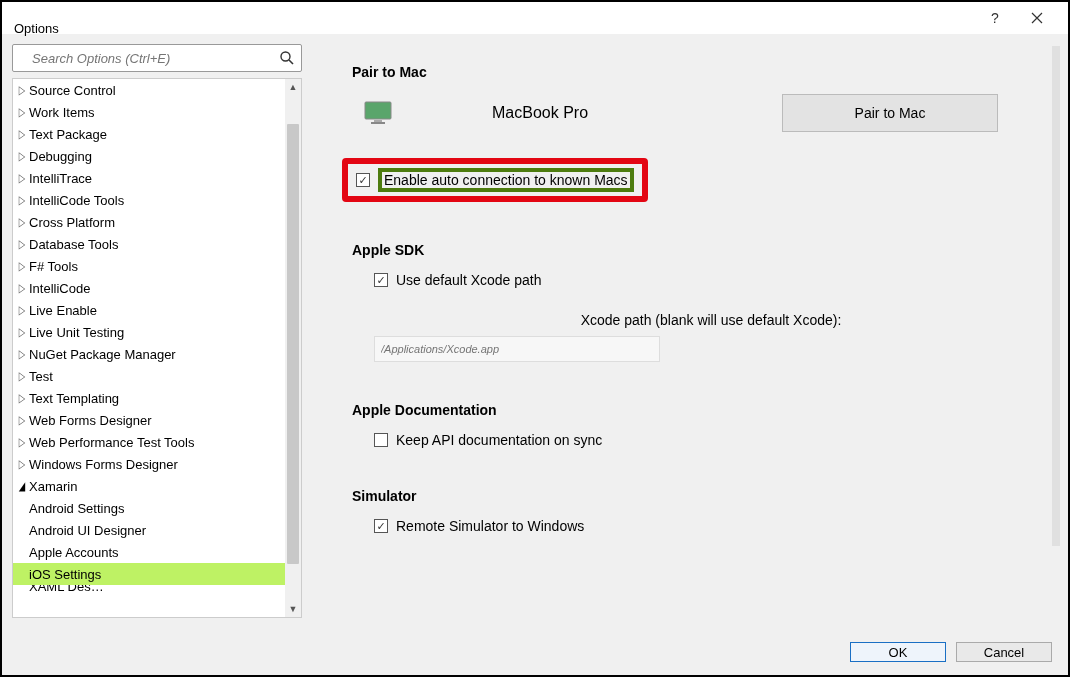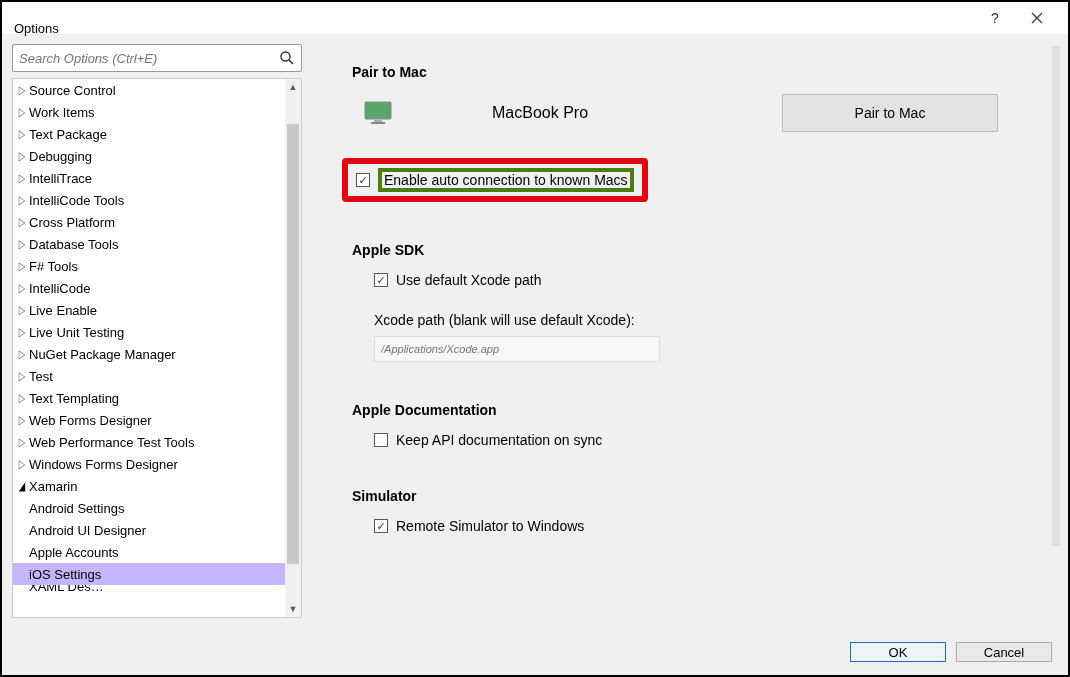--- a/index.html
+++ b/index.html
@@ -40,21 +40,21 @@
     display: flex;
     flex-direction: column;
   }
   .search-wrap {
     position: relative;
     background: #fff;
     border: 1px solid #999;
     height: 28px;
     display: flex;
     align-items: center;
-    padding: 0 28px 0 6px;
+    padding: 0 28px 0 19px;
     border-radius: 2px;
   }
   .search-wrap input {
     border: none; outline: none; width: 100%; font-size: 13px;
     font-style: italic; color: #666; background: transparent;
   }
   .search-icon {
     position: absolute; right: 6px; top: 5px;
     width: 16px; height: 16px;
   }
@@ -88,21 +88,21 @@
   .tree-item {
     height: 22px; display: flex; align-items: center;
     padding-left: 4px; font-size: 13px; white-space: nowrap;
   }
   .tree-item .caret {
     width: 12px; display: inline-block; font-size: 12px; color: #555;
     transform: scaleX(0.7);
   }
   .tree-item.expanded .caret { color: #000; }
   .tree-child { padding-left: 4px; }
-  .tree-item.selected { background: #c4b5fd; }
+  .tree-item.selected { background: #bef264; }
   
   .content {
     flex: 1;
     padding: 30px 20px 10px 50px;
     position: relative;
     overflow: hidden;
   }
   .section-title { font-weight: 600; font-size: 14px; margin-bottom: 14px; }
   .pair-row { display: flex; align-items: center; gap: 60px; margin-bottom: 26px; margin-left: 12px; }
   .monitor-icon { width: 28px; height: 24px; }
@@ -121,21 +121,21 @@
     margin-left: -10px;
   }
   .checkbox-row { display: flex; align-items: center; gap: 8px; font-size: 14px; }
   .chk {
     width: 14px; height: 14px; border: 1px solid #555; background: #fff;
     display: inline-flex; align-items: center; justify-content: center;
     font-size: 11px; color: #333; flex-shrink: 0;
   }
   .section { margin-top: 40px; }
   .indented { margin-left: 22px; margin-top: 12px; font-size: 14px; }
-  .xcode-path-label { margin-top: 24px; margin-left: 22px; font-size: 14px; }
+  .xcode-path-label { margin-top: 24px; margin-left: 22px; font-size: 14px; text-align: center; }
   .xcode-input {
     margin-top: 8px; margin-left: 22px;
     width: 286px; height: 26px;
     border: 1px solid #ddd; background: #f7f7f7;
     padding: 0 6px; font-size: 11px; font-style: italic; color: #999;
   }
   .content-scroll {
     position: absolute; right: 2px; top: 10px; width: 16px; height: 530px;
     background: #f0f0f0;
   }

